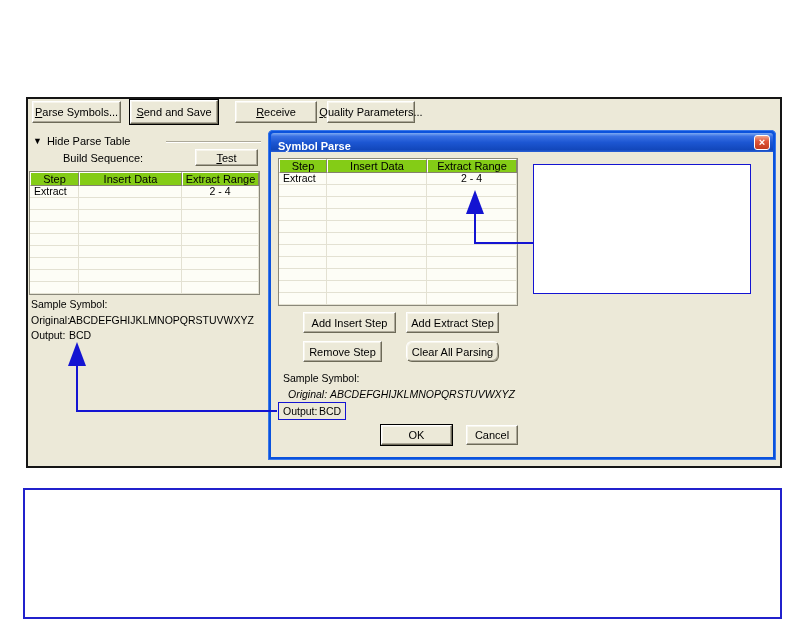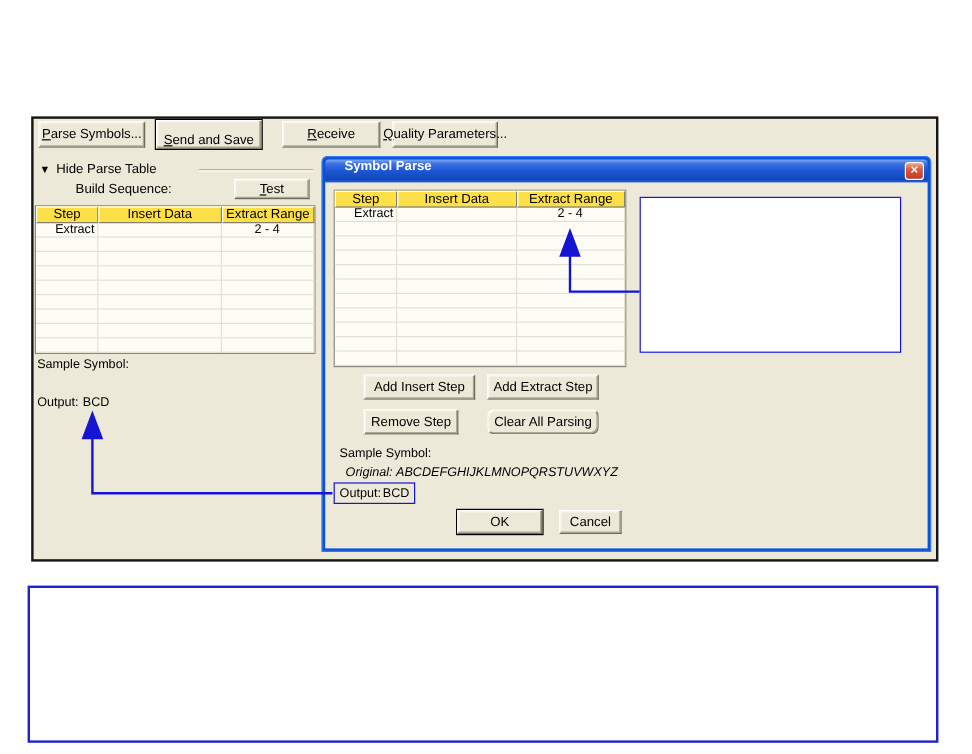--- a/index.html
+++ b/index.html
@@ -14,61 +14,61 @@
   
   .btn3d { position:absolute; display:flex; align-items:center; justify-content:center;
            background:#ece9d8; border:1px solid; border-color:#ffffff #6d6a58 #6d6a58 #ffffff;
            box-shadow: inset -1px -1px 0 #aca899, inset 1px 1px 0 #f7f5ec;
            font-size:11px; cursor:default; white-space:nowrap; }
   .btn3d.default { box-shadow: 0 0 0 1px #000, inset -1px -1px 0 #aca899, inset 1px 1px 0 #f7f5ec; }
   .u { text-decoration:underline; text-underline-offset:1px; }
 
   
   .tb-parse   { left:4px;  top:2px; width:89px; height:22px; }
-  .tb-send    { left:102px; top:1px; width:88px; height:24px;align-items:flex-end; }
+  .tb-send    { left:102px; top:1px; width:88px; height:24px; }
   .tb-receive { left:207px; top:2px; width:82px; height:22px; }
   .tb-quality { left:299px; top:2px; width:88px; height:22px;text-align:right; }
 
   
   .collapse-row { position:absolute; left:5px; top:36px; display:flex; align-items:center; gap:5px; }
   .tri { font-size:9px; line-height:9px; }
   .sep-line { position:absolute; left:138px; top:42px; width:95px; height:2px;
               border-top:1px solid #aca899; border-bottom:1px solid #ffffff; }
   .build-label { position:absolute; left:3px; top:53px;margin-left:32px; }
   .btn-test { left:167px; top:50px; width:63px; height:17px; }
 
   
   table.ptable { position:absolute; border-collapse:separate; border-spacing:0; background:#fdfdf6;
                  border:1px solid #8a887a; }
-  table.ptable th { background:#fde047; font-weight:normal; font-size:11px; height:14px;
+  table.ptable th { background:#84cc16; font-weight:normal; font-size:11px; height:14px;
                     border:1px solid; border-color:#ffffff #84816e #84816e #ffffff; text-align:center;
                     overflow:hidden; white-space:nowrap; }
   table.ptable td { height:12px; font-size:10.5px; line-height:11px; border-right:1px solid #e3e1d2;
                     border-bottom:1px solid #e3e1d2; padding:0 2px; overflow:hidden; white-space:nowrap; }
-  table.ptable td:first-child { padding-left:16px; }
+  table.ptable td:first-child { padding-left:4px; }
   table.ptable td:nth-child(3) { text-align:center; }
   .ltable { left:1px; top:72px; }
   .dtable { left:7px; top:6px; }
 
   
   .sample-title { position:absolute; font-size:10.5px; }
   .sample-row { position:absolute; font-size:10.5px; white-space:nowrap; }
   .lbl-fixed { display:inline-block; width:38px; }
   .lp-sample-title { left:3px; top:199px; }
   .lp-orig { left:3px; top:215px; }
   .lp-out  { left:3px; top:230px; }
 
   
   .dialog { position:absolute; left:268px; top:130px; width:508px; height:330px;
             background:#0a52dd; border-radius:5px 5px 0 0;
             box-shadow: inset 0 0 0 1px #3a77e8; z-index:5; }
   .dialog-title { position:absolute; left:3px; top:3px; right:3px; height:19px;
             background:linear-gradient(180deg,#7da9f2 0%,#3a71e4 18%,#1c56d2 50%,#1247bb 88%,#2a62d8 100%);
-            display:flex; align-items:flex-start; color:#fff; font-weight:bold; font-size:11px;
-            padding-left:16px; border-radius:3px 3px 0 0; }
+            display:flex; align-items:flex-end; color:#fff; font-weight:bold; font-size:11px;
+            padding-left:7px; border-radius:3px 3px 0 0; }
   .close-btn { position:absolute; right:3px; top:2px; width:16px; height:15px;
             background:linear-gradient(180deg,#f2a78e 0%,#e0573a 40%,#c33a1e 100%);
             border:1px solid #fff; border-radius:3px; color:#fff; font-weight:bold;
             font-size:11px; line-height:12px; text-align:center; cursor:default; }
   .dialog-client { position:absolute; left:3px; top:22px; right:3px; bottom:3px; background:#ece9d8; }
 
   .callout-box { position:absolute; left:262px; top:12px; width:218px; height:130px;
                  background:#ffffff; border:1px solid #1414d2; }
 
   .d-btn-ais { left:32px;  top:160px; width:93px; height:21px; }
@@ -180,20 +180,23 @@
           </tr>
           <tr>
             <td></td>
             <td></td>
             <td></td>
           </tr>
         </tbody>
     </table>
 
     <div class="sample-title lp-sample-title">Sample Symbol:</div>
+    <div class="sample-row lp-orig">
+      <span class="lbl-fixed">Original:</span><span>ABCDEFGHIJKLMNOPQRSTUVWXYZ</span>
+    </div>
     <div class="sample-row lp-out">
       <span class="lbl-fixed">Output:</span><span>BCD</span>
     </div>
   </div>
 
   <div class="dialog">
     <div class="dialog-title">
       <span>Symbol Parse</span>
       <span class="close-btn">×</span>
     </div>

